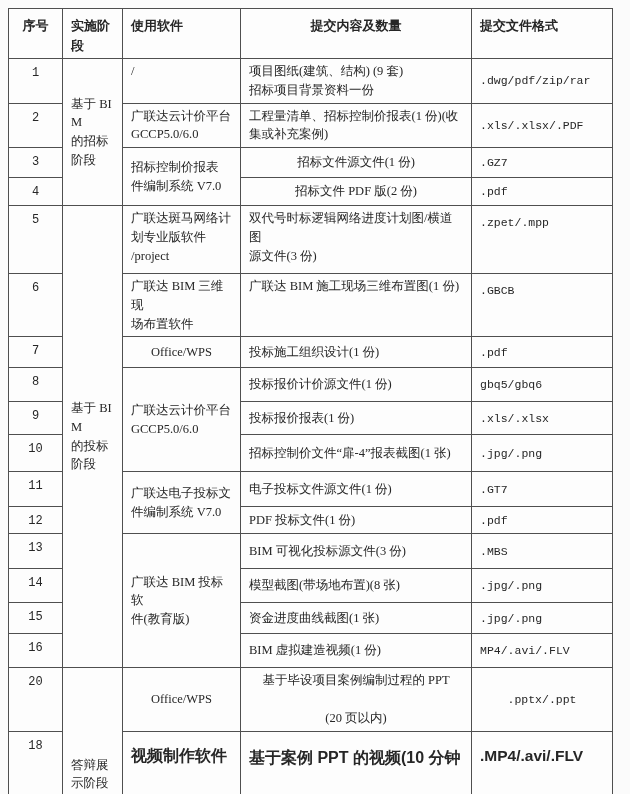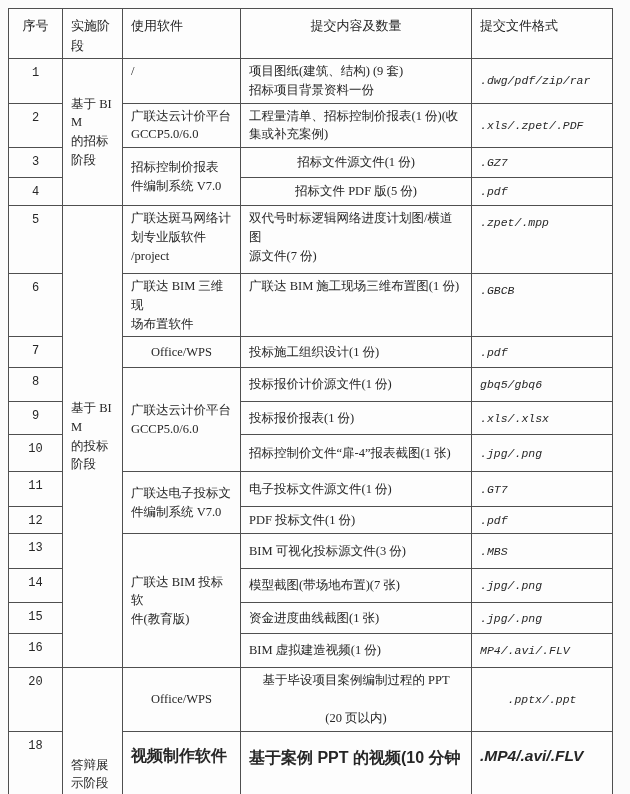--- a/index.html
+++ b/index.html
@@ -21,39 +21,38 @@
     border:1px solid #4f4f4f;
     padding:3px 8px;
     font-size:12.5px;
     line-height:1.5;
     vertical-align:middle;
     white-space:pre-line;
     overflow:hidden;
     word-break:break-all;
   }
   th{
-    font-weight:normal;
+    font-weight:bold;
     font-size:13px;
     text-align:left;
     vertical-align:top;
     padding-top:7px;
   }
   th.center{text-align:center;}
   td.seq{
     text-align:center;
     vertical-align:top;
     padding-top:5px;
     font-family:"Liberation Mono","DejaVu Sans Mono",monospace;
     font-size:12px;
   }
   td.phase{}
   td.fmt{
     font-family:"Liberation Mono","DejaVu Sans Mono",monospace;
     font-size:11.5px;
-    font-style:italic;
   }
   td.center-h{text-align:center;margin-left:48px;}
   td.top{vertical-align:top;}
   td.big{
     font-family:"Liberation Sans","DejaVu Sans",sans-serif;
     font-weight:700;
     font-size:16px;
     vertical-align:top;
     padding-top:12px;
   }
@@ -91,44 +90,44 @@
         <td class="top">项目图纸(建筑、结构) (9 套)
 招标项目背景资料一份</td>
         <td class="fmt">.dwg/pdf/zip/rar</td>
       </tr>
       <tr style="height:42px">
         <td class="seq">2</td>
         <td class="top">广联达云计价平台
 GCCP5.0/6.0</td>
         <td class="top">工程量清单、招标控制价报表(1 份)(收
 集或补充案例)</td>
-        <td class="fmt">.xls/.zpet/.PDF</td>
+        <td class="fmt">.xls/.xlsx/.PDF</td>
       </tr>
       <tr style="height:30px">
         <td class="seq">3</td>
         <td rowspan="2">招标控制价报表
 件编制系统 V7.0</td>
         <td class="center-h">招标文件源文件(1 份)</td>
         <td class="fmt">.GZ7</td>
       </tr>
       <tr style="height:28px">
         <td class="seq">4</td>
-        <td class="center-h">招标文件 PDF 版(5 份)</td>
+        <td class="center-h">招标文件 PDF 版(2 份)</td>
         <td class="fmt">.pdf</td>
       </tr>
       <tr style="height:68px">
         <td class="seq">5</td>
         <td class="phase" rowspan="12">基于 BIM
 的投标
 阶段</td>
         <td class="top">广联达斑马网络计
 划专业版软件
 /project</td>
         <td class="top">双代号时标逻辑网络进度计划图/横道图
-源文件(7 份)</td>
+源文件(3 份)</td>
         <td class="fmt top" style="padding-top:8px">.zpet/.mpp</td>
       </tr>
       <tr style="height:49px">
         <td class="seq">6</td>
         <td class="top">广联达 BIM 三维现
 场布置软件</td>
         <td class="top">广联达 BIM 施工现场三维布置图(1 份)</td>
         <td class="fmt top" style="padding-top:8px">.GBCB</td>
       </tr>
       <tr style="height:31px">
@@ -168,21 +167,21 @@
       </tr>
       <tr style="height:35px">
         <td class="seq">13</td>
         <td rowspan="4">广联达 BIM 投标软
 件(教育版)</td>
         <td>BIM 可视化投标源文件(3 份)</td>
         <td class="fmt">.MBS</td>
       </tr>
       <tr style="height:34px">
         <td class="seq">14</td>
-        <td>模型截图(带场地布置)(7 张)</td>
+        <td>模型截图(带场地布置)(8 张)</td>
         <td class="fmt">.jpg/.png</td>
       </tr>
       <tr style="height:31px">
         <td class="seq">15</td>
         <td>资金进度曲线截图(1 张)</td>
         <td class="fmt">.jpg/.png</td>
       </tr>
       <tr style="height:34px">
         <td class="seq">16</td>
         <td>BIM 虚拟建造视频(1 份)</td>

